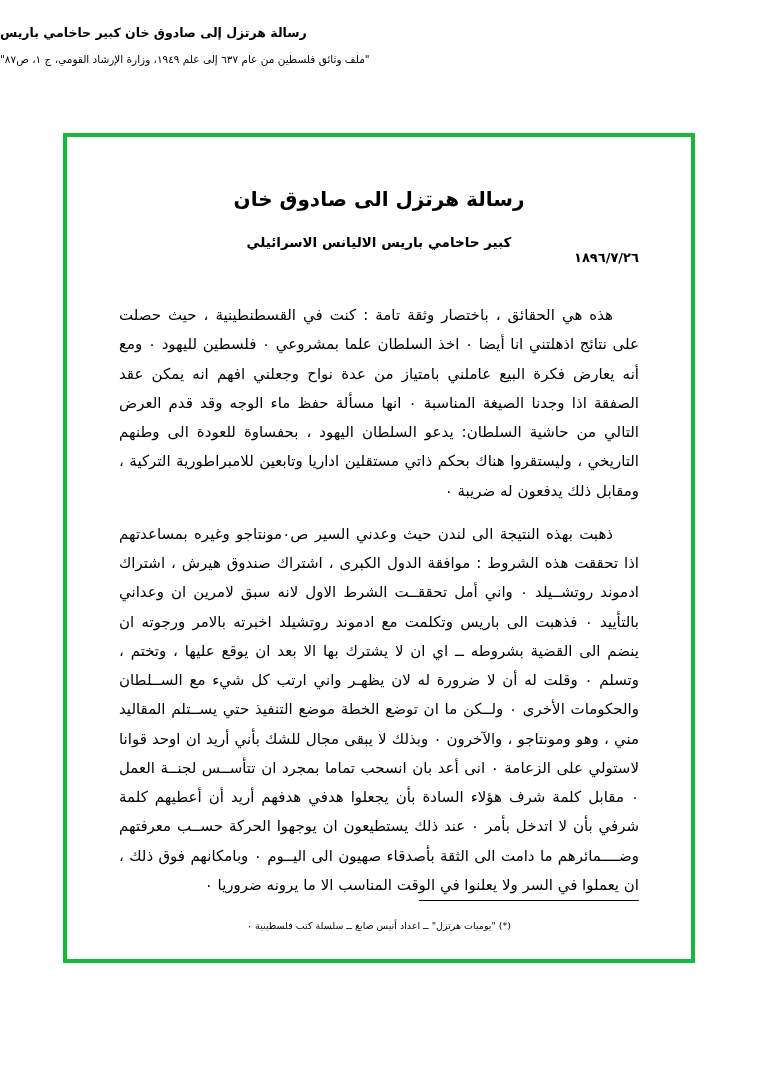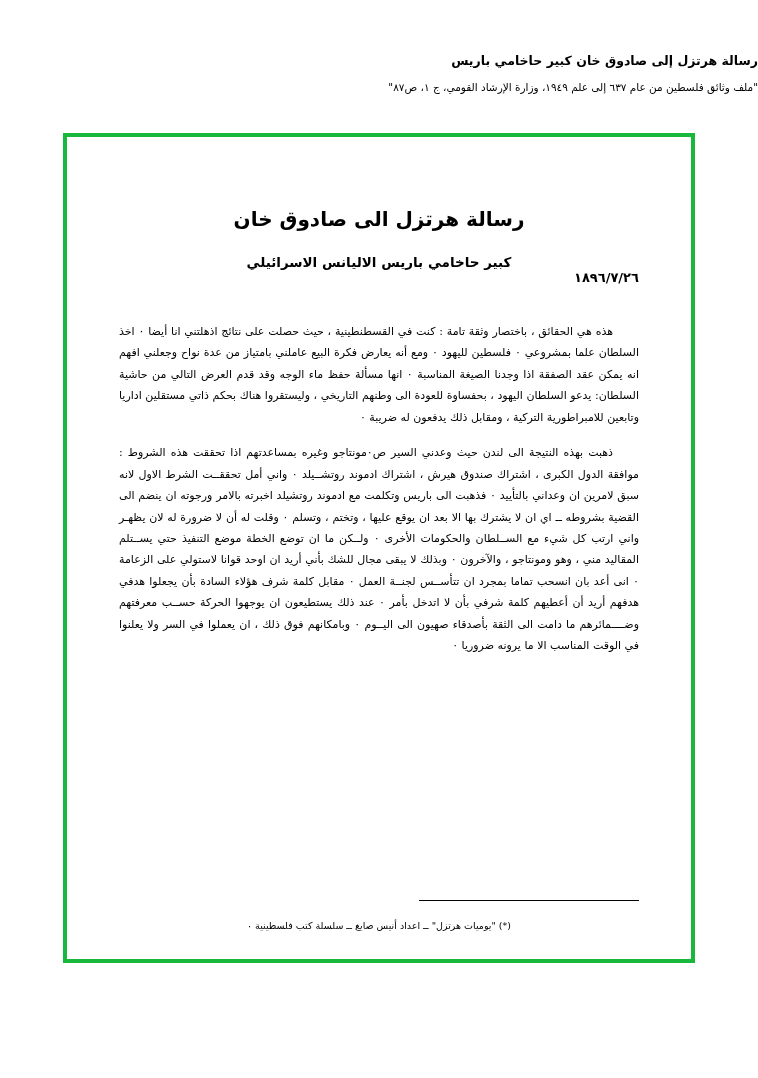--- a/index.html
+++ b/index.html
@@ -15,22 +15,22 @@
     position: relative;
     overflow: hidden;
   }
   .page {
     width: 758px;
     height: 1078px;
     position: relative;
     box-sizing: border-box;
   }
   .header {
-    text-align: right;
-    padding-top: 52px;
+    text-align: left;
+    padding-top: 24px;
   }
   .header-title {
     font-family: "DejaVu Sans", sans-serif;
     font-size: 12.5px;
     font-weight: bold;
     letter-spacing: 0px;
     color: #000;
     line-height: 1.4;
     direction: rtl;
   }
@@ -46,21 +46,21 @@
     position: absolute;
     left: 63px;
     top: 133px;
     width: 632px;
     height: 830px;
     border: 4px solid #18b83c;
     box-sizing: border-box;
     background: #ffffff;
   }
   .frame-inner {
-    padding: 48px 52px 20px 52px;
+    padding: 28px 52px 20px 52px;
     box-sizing: border-box;
     height: 100%;
     position: relative;
   }
   .doc-title {
     text-align: center;
     font-size: 20px;
     font-weight: bold;
     color: #000;
     direction: rtl;
@@ -80,21 +80,21 @@
     font-weight: bold;
     color: #000;
     direction: rtl;
     letter-spacing: 1px;
   }
   .body-text {
     margin-top: 36px;
     direction: rtl;
     text-align: justify;
     text-align-last: right;
-    font-size: 11px;
+    font-size: 15px;
     line-height: 1.95;
     color: #000;
   }
   .para {
     margin: 0 0 14px 0;
     text-indent: 26px;
   }
   .footnote-rule {
     position: absolute;
     bottom: 58px;

